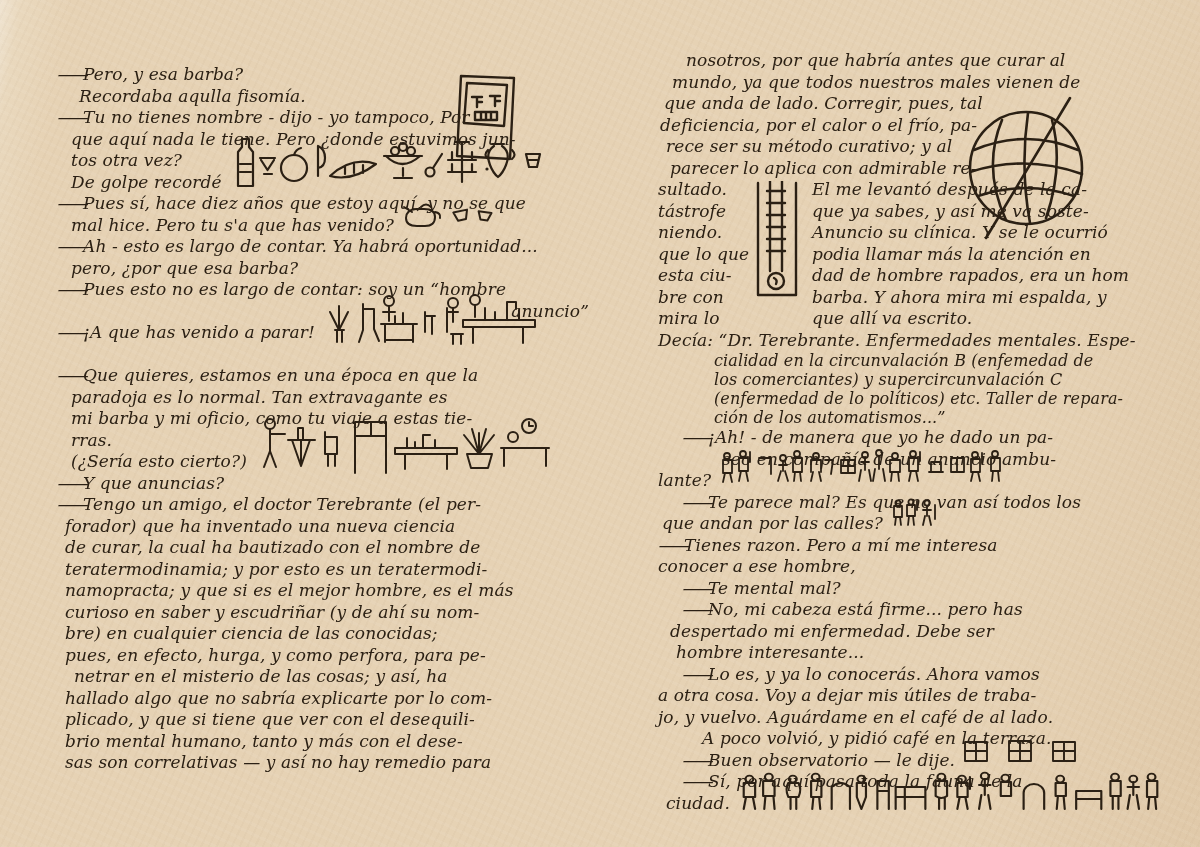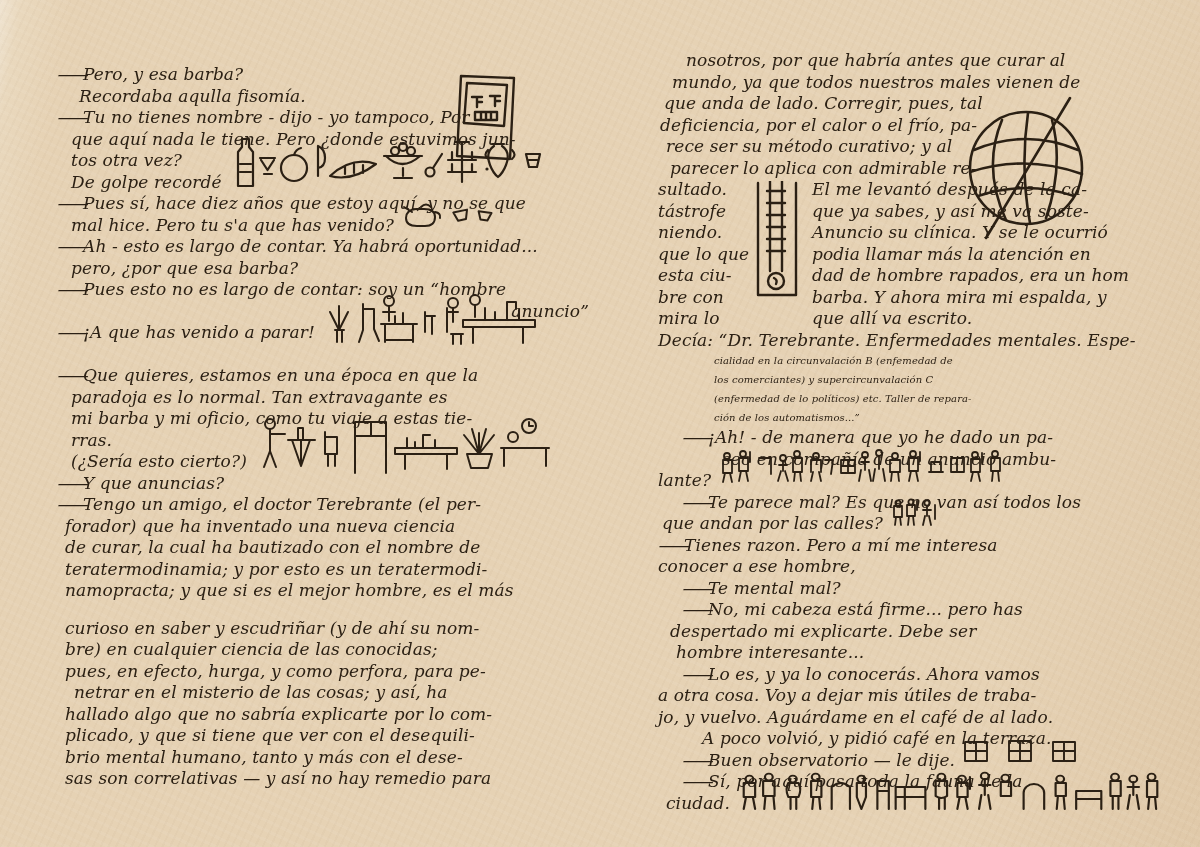--- a/index.html
+++ b/index.html
@@ -16,21 +16,21 @@
       linear-gradient(100deg,#f0e4d1 0px,#e9d8bd 22px,#e6d2b4 70px,#e6d2b4 82%,#e0c9a9 100%);
   }
   .page{position:absolute;color:#2b2014;}
   #page-left{left:57px;top:64px;width:532px;}
   #page-right{left:658px;top:50px;width:510px;}
   .line{
     position:relative;white-space:nowrap;
     font-size:17px;font-style:italic;line-height:21.5px;min-height:21.5px;
     letter-spacing:.1px;
   }
-  .line.small{font-size:10px;line-height:19px;min-height:19px;}
+  .line.small{font-size:16px;line-height:19px;min-height:19px;}
   .dashmark{display:inline-block;width:26px;transform:scaleX(1.9);transform-origin:left center;}
   .doodle{display:inline-block;position:relative;height:8px;vertical-align:baseline;color:#2b2014;}
   .doodle>svg{position:absolute;left:8px;}
   .d-still-life-icon{width:326px}.d-still-life-icon>svg{top:-44px}
   .d-teapot-set-icon{width:104px}.d-teapot-set-icon>svg{top:-24px}
   .d-cafe-chairs-icon{width:244px}.d-cafe-chairs-icon>svg{top:-42px}
   .d-cafe-scene-icon{width:314px}.d-cafe-scene-icon>svg{top:-46px}
   .d-sandwich-crowd-icon{width:300px}.d-sandwich-crowd-icon>svg{top:-32px}
   .d-small-crowd-icon{width:56px}.d-small-crowd-icon>svg{top:-24px}
   .d-three-windows-icon{width:122px}.d-three-windows-icon>svg{top:-19px}
@@ -122,21 +122,21 @@
           <circle cx="258" cy="24" r="5"></circle>
           <circle cx="274" cy="13" r="7"></circle>
           <path d="M274 9 v4 h4 M246 35 h48 M249 35 v18 M291 35 v18"></path>
         </svg></span></div>
     <div class="line" style="padding-left: 0px;"><span class="dashmark">—</span><span>Y que anuncias?</span></div>
     <div class="line" style="padding-left: 0px;"><span class="dashmark">—</span><span>Tengo un amigo, el doctor Terebrante (el per-</span></div>
     <div class="line" style="padding-left: 8px;"><span>forador) que ha inventado una nueva ciencia</span></div>
     <div class="line" style="padding-left: 8px;"><span>de curar, la cual ha bautizado con el nombre de</span></div>
     <div class="line" style="padding-left: 8px;"><span>teratermodinamia; y por esto es un teratermodi-</span></div>
     <div class="line" style="padding-left: 8px;"><span>namopracta; y que si es el mejor hombre, es el más</span></div>
-    <div class="line" style="padding-left: 8px; margin-top: 16px;"><span>curioso en saber y escudriñar (y de ahí su nom-</span></div>
+    <div class="line" style="padding-left: 8px;"><span>curioso en saber y escudriñar (y de ahí su nom-</span></div>
     <div class="line" style="padding-left: 8px;"><span>bre) en cualquier ciencia de las conocidas;</span></div>
     <div class="line" style="padding-left: 8px;"><span>pues, en efecto, hurga, y como perfora, para pe-</span></div>
     <div class="line" style="padding-left: 8px; margin-left: 9px;"><span>netrar en el misterio de las cosas; y así, ha</span></div>
     <div class="line" style="padding-left: 8px;"><span>hallado algo que no sabría explicarte por lo com-</span></div>
     <div class="line" style="padding-left: 8px;"><span>plicado, y que si tiene que ver con el desequili-</span></div>
     <div class="line" style="padding-left: 8px;"><span>brio mental humano, tanto y más con el dese-</span></div>
     <div class="line" style="padding-left: 8px;"><span>sas son correlativas — y así no hay remedio para</span></div>
   </div>
 <div class="page" id="page-right">
     <span class="float f-globe-icon">
@@ -223,21 +223,21 @@
           <path d="M3 9 h8 v11 h-8 z M5 20 l-1 8 M9 20 l1 8"></path>
           <circle cx="20" cy="5" r="2.6"></circle>
           <path d="M16 8 h8 v11 h-8 z M18 19 l-1 9 M22 19 l1 9 M26 4 v9"></path>
           <circle cx="36" cy="6" r="2.6"></circle>
           <path d="M36 9 v10 M32 13 h8 M34 19 l-2 9 M38 19 l2 9 M44 8 v14"></path>
         </svg></span></div>
     <div class="line" style="padding-left: 0px;"><span class="dashmark">—</span><span>Tienes razon. Pero a mí me interesa</span></div>
     <div class="line" style="padding-left: 0px;"><span>conocer a ese hombre,</span></div>
     <div class="line" style="padding-left: 24px;"><span class="dashmark">—</span><span>Te mental mal?</span></div>
     <div class="line" style="padding-left: 24px;"><span class="dashmark">—</span><span>No, mi cabeza está firme... pero has</span></div>
-    <div class="line" style="padding-left: 12px;"><span>despertado mi explicarte. Debe ser</span></div>
+    <div class="line" style="padding-left: 12px;"><span>despertado mi enfermedad. Debe ser</span></div>
     <div class="line" style="padding-left: 18px;"><span>hombre interesante...</span></div>
     <div class="line" style="padding-left: 24px;"><span class="dashmark">—</span><span>Lo es, y ya lo conocerás. Ahora vamos</span></div>
     <div class="line" style="padding-left: 0px;"><span>a otra cosa. Voy a dejar mis útiles de traba-</span></div>
     <div class="line" style="padding-left: 0px;"><span>jo, y vuelvo. Aguárdame en el café de al lado.</span></div>
     <div class="line" style="padding-left: 44px;"><span>A poco volvió, y pidió café en la terraza.</span></div>
     <div class="line" style="padding-left: 24px;"><span class="dashmark">—</span><span>Buen observatorio — le dije.</span><span class="doodle d-three-windows-icon"><svg width="116" height="26" viewBox="0 0 116 26" stroke-width="1.9">
           <path d="M2 3 h22 v19 h-22 z M13 3 v19 M2 12 h22"></path>
           <path d="M46 2 h22 v20 h-22 z M57 2 v20 M46 12 h22"></path>
           <path d="M90 3 h22 v19 h-22 z M101 3 v19 M90 12 h22"></path>
         </svg></span></div>

